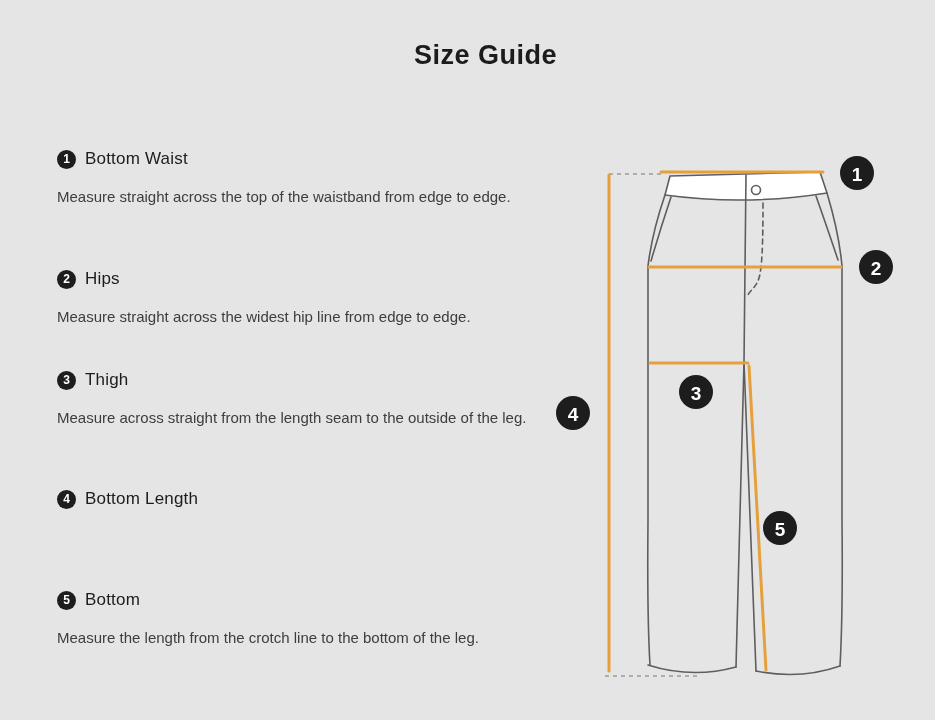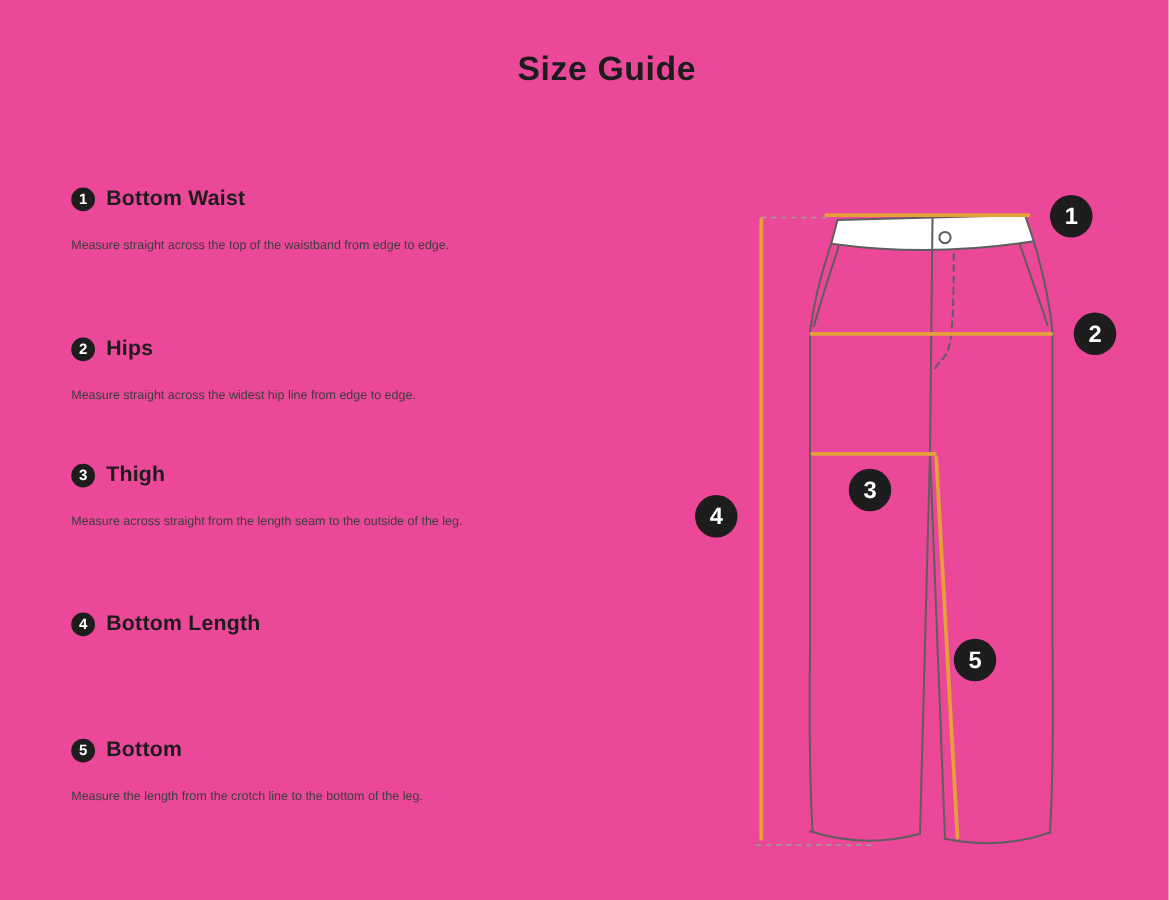--- a/index.html
+++ b/index.html
@@ -5,21 +5,21 @@
   html, body {
     margin: 0;
     padding: 0;
     background: #ffffff;
     font-family: "Liberation Sans", sans-serif;
   }
   .canvas {
     position: relative;
     width: 935px;
     height: 720px;
-    background: #ec4899;
+    background: #e5e5e5;
     overflow: hidden;
   }
   .page-title {
     position: absolute;
     top: 40px;
     left: 18px;
     width: 935px;
     text-align: center;
     font-size: 27px;
     font-weight: bold;
@@ -51,27 +51,27 @@
     border-radius: 50%;
     background: #1d1d1d;
     color: #ffffff;
     font-size: 12px;
     font-weight: bold;
     line-height: 19px;
     text-align: center;
   }
   .guide-item-label {
     font-size: 17px;
-    font-weight: bold;
+    font-weight: normal;
     color: #1c1c1c;
     letter-spacing: 0.2px;
   }
   .guide-item-description {
     margin-top: 18px;
-    font-size: 10px;
+    font-size: 15px;
     line-height: 19px;
     color: #3d3d3d;
     max-width: 472px;
   }
   .diagram-svg {
     position: absolute;
     left: 0;
     top: 0;
     width: 935px;
     height: 720px;

